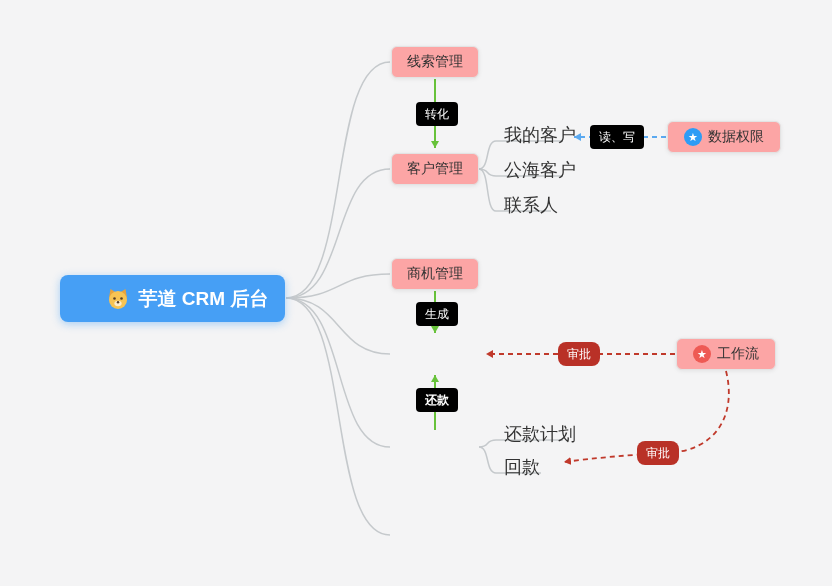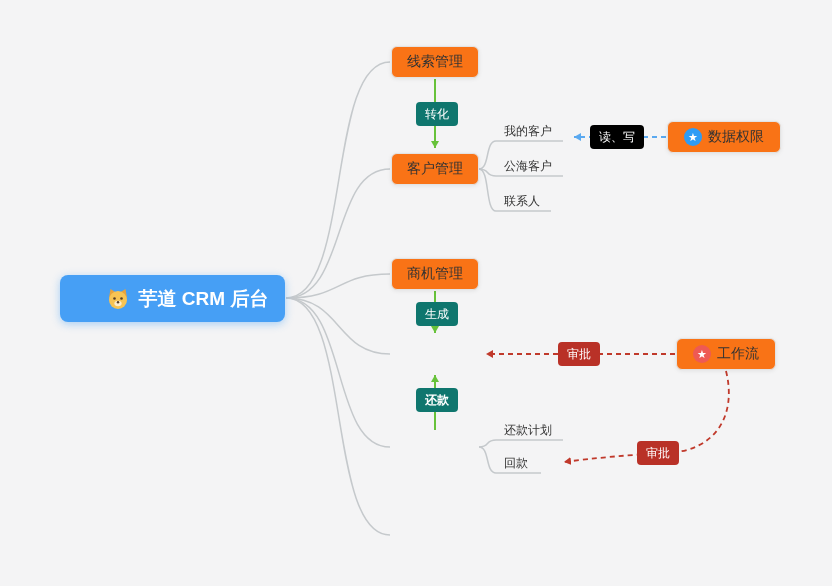--- a/index.html
+++ b/index.html
@@ -4,42 +4,42 @@
 <style>
   html,body{margin:0;padding:0;background:#f4f4f5;}
   .canvas{
     position:relative;width:832px;height:586px;overflow:hidden;
     background:#f4f4f5;
     font-family:"Liberation Sans","DejaVu Sans",sans-serif;
   }
   .edges{position:absolute;left:0;top:0;z-index:0;}
   .node{
     position:absolute;height:32px;box-sizing:border-box;
-    background:#f97316;border:1px solid #e3e3e3;border-radius:6px;
+    background:#fca5a5;border:1px solid #e3e3e3;border-radius:6px;
     box-shadow:0 1px 4px rgba(0,0,0,.08);
     display:flex;align-items:center;justify-content:center;gap:6px;
     font-size:14px;color:#333;z-index:2;white-space:nowrap;cursor:pointer;
   }
   .root-node{
     position:absolute;box-sizing:border-box;
     background:#469ff5;border-radius:8px;
     display:flex;align-items:center;justify-content:center;gap:9px;
     color:#fff;font-size:19px;font-weight:bold;z-index:2;
     box-shadow:0 2px 8px rgba(70,159,245,.45);cursor:pointer;white-space:nowrap;padding-left:29px;
   }
   .badge{
     position:absolute;transform:translate(-50%,-50%);
     color:#fff;font-size:12px;line-height:1;padding:6px 9px;border-radius:4px;
     z-index:3;white-space:nowrap;cursor:pointer;
   }
-  .badge.green{background:#0f766e;}
+  .badge.green{background:#000000;}
   .badge.blue{background:#000000;}
-  .badge.red{background:#b93127;}
+  .badge.red{background:#b93127;border-radius:8px;}
   .sub-label{
-    position:absolute;font-size:12px;color:#333;z-index:2;
+    position:absolute;font-size:18px;color:#333;z-index:2;
     white-space:nowrap;cursor:pointer;
   }
   .star-icon{
     width:18px;height:18px;border-radius:50%;flex:0 0 18px;
     display:flex;align-items:center;justify-content:center;
     color:#fff;font-size:11px;line-height:1;
   }
   .star-icon.blue{background:#2e9cf5;}
   .star-icon.red{background:#ee5a54;}
   .dog{display:flex;align-items:center;}

